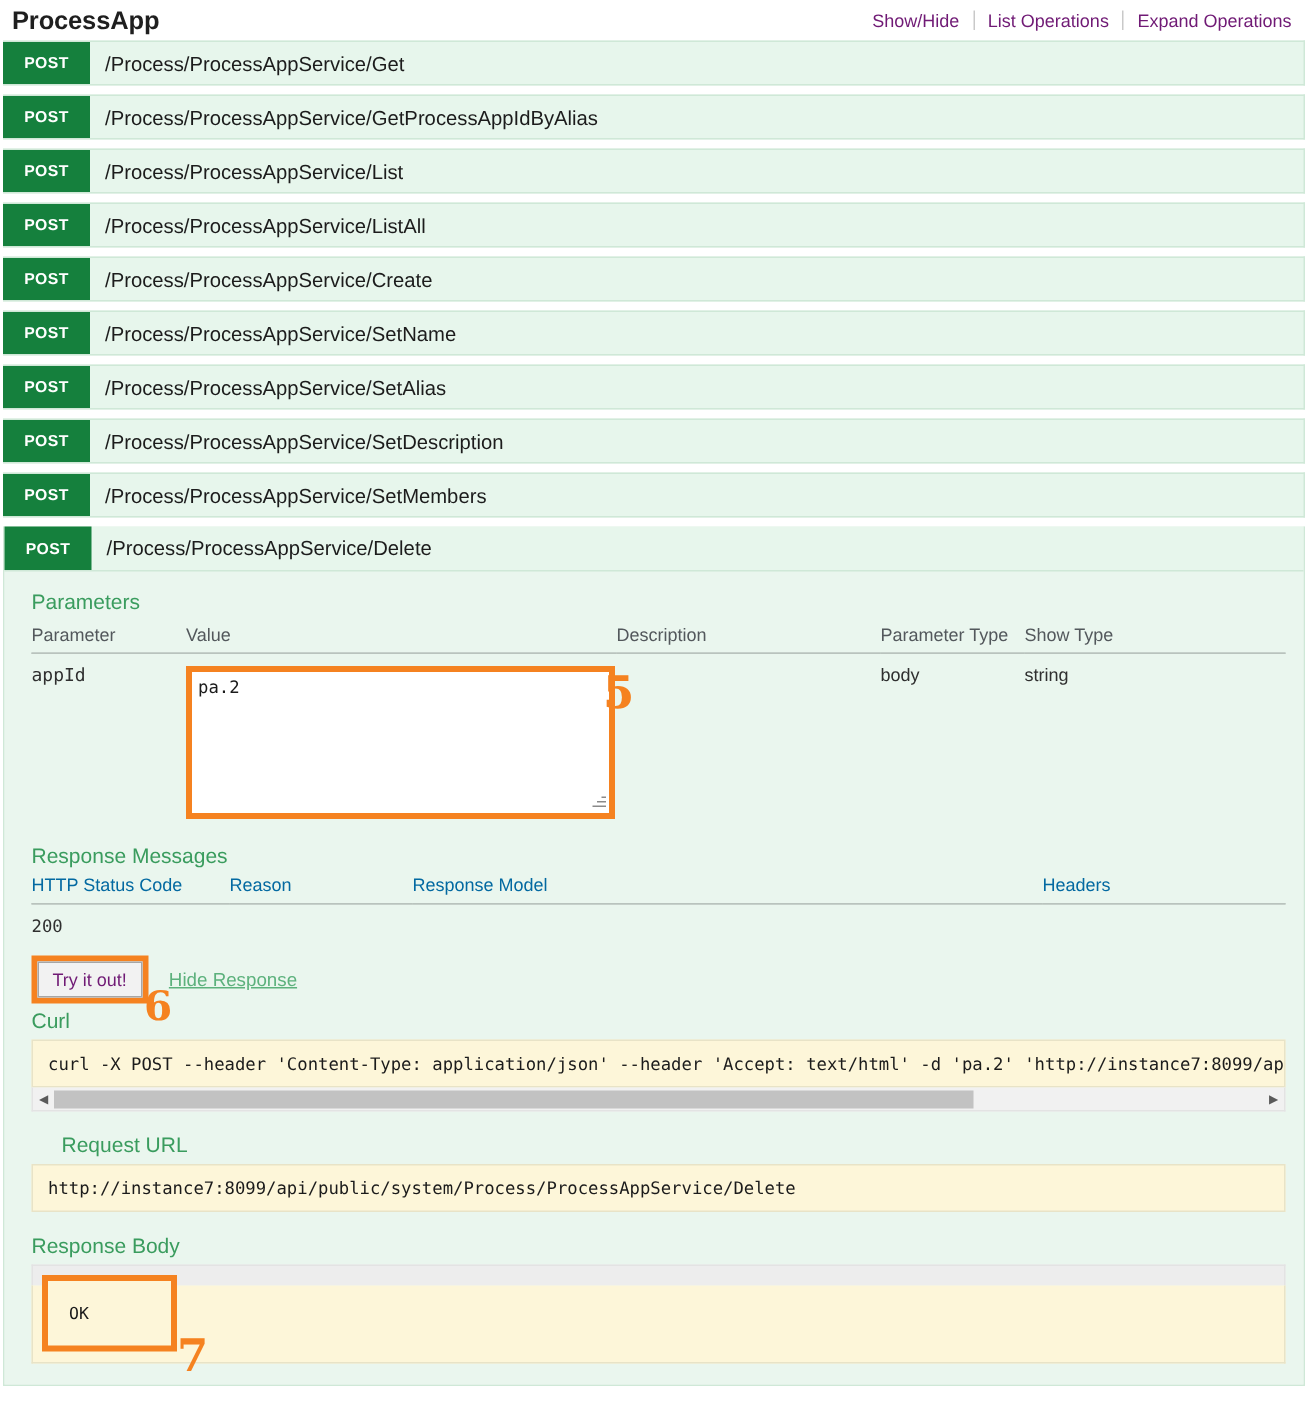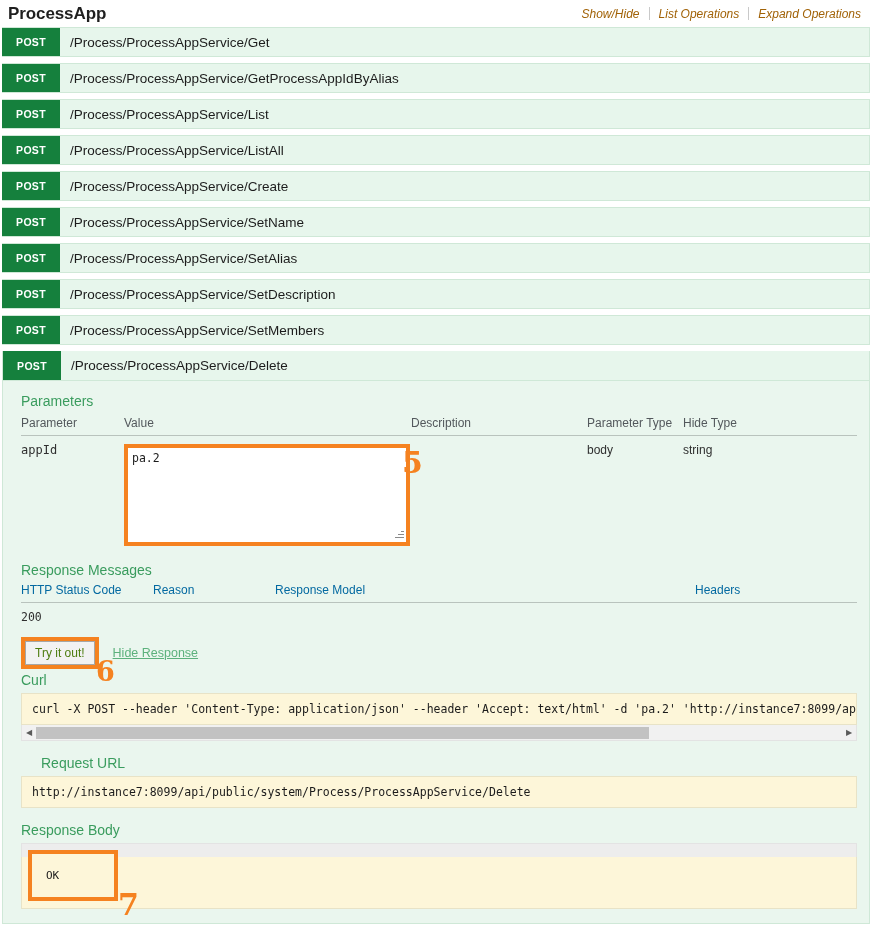--- a/index.html
+++ b/index.html
@@ -35,24 +35,23 @@
     color: #1f1f1f;
     letter-spacing: -0.1px;
   }
   .resource-options {
     display: flex;
     align-items: center;
     font-size: 12px;
     color: #59666f;
   }
   .resource-options a {
-    color: #a16207;
+    color: #701a75;
     text-decoration: none;
     padding: 0 9px;
-    font-style: italic;
   }
   .res-sep {
     width: 1px;
     height: 13px;
     background: #c9c9c9;
   }
 
   
   .op {
     position: relative;
@@ -228,21 +227,21 @@
     height: 34px;
   }
   .tryit-wrap {
     border: 4px solid #f58220;
     display: inline-block;
     line-height: 0;
   }
   button.tryit {
     font-family: "Liberation Sans", sans-serif;
     font-size: 12px;
-    color: #4d7c0f;
+    color: #701a75;
     background: #f2f2f2;
     border: 1px solid #a6a6a6;
     padding: 4px 9px;
     cursor: pointer;
     line-height: normal;
   }
   a.hide-response {
     margin-left: 14px;
     font-size: 12.5px;
     color: #5cb17c;
@@ -405,21 +404,21 @@
 
       <h4 class="section-title">Parameters</h4>
 
       <table class="params">
         <thead>
           <tr>
             <th class="col-param">Parameter</th>
             <th class="col-value">Value</th>
             <th class="col-desc">Description</th>
             <th class="col-ptype">Parameter Type</th>
-            <th class="col-dtype">Hide Type</th>
+            <th class="col-dtype">Show Type</th>
           </tr>
         </thead>
         <tbody>
           <tr>
             <td class="mono">appId</td>
             <td>
               <span class="ta-wrap">
                 <textarea class="param-input" style="">pa.2</textarea>
                 <span class="ta-grip">
                   <i style="width:9px; top:8px;"></i>

